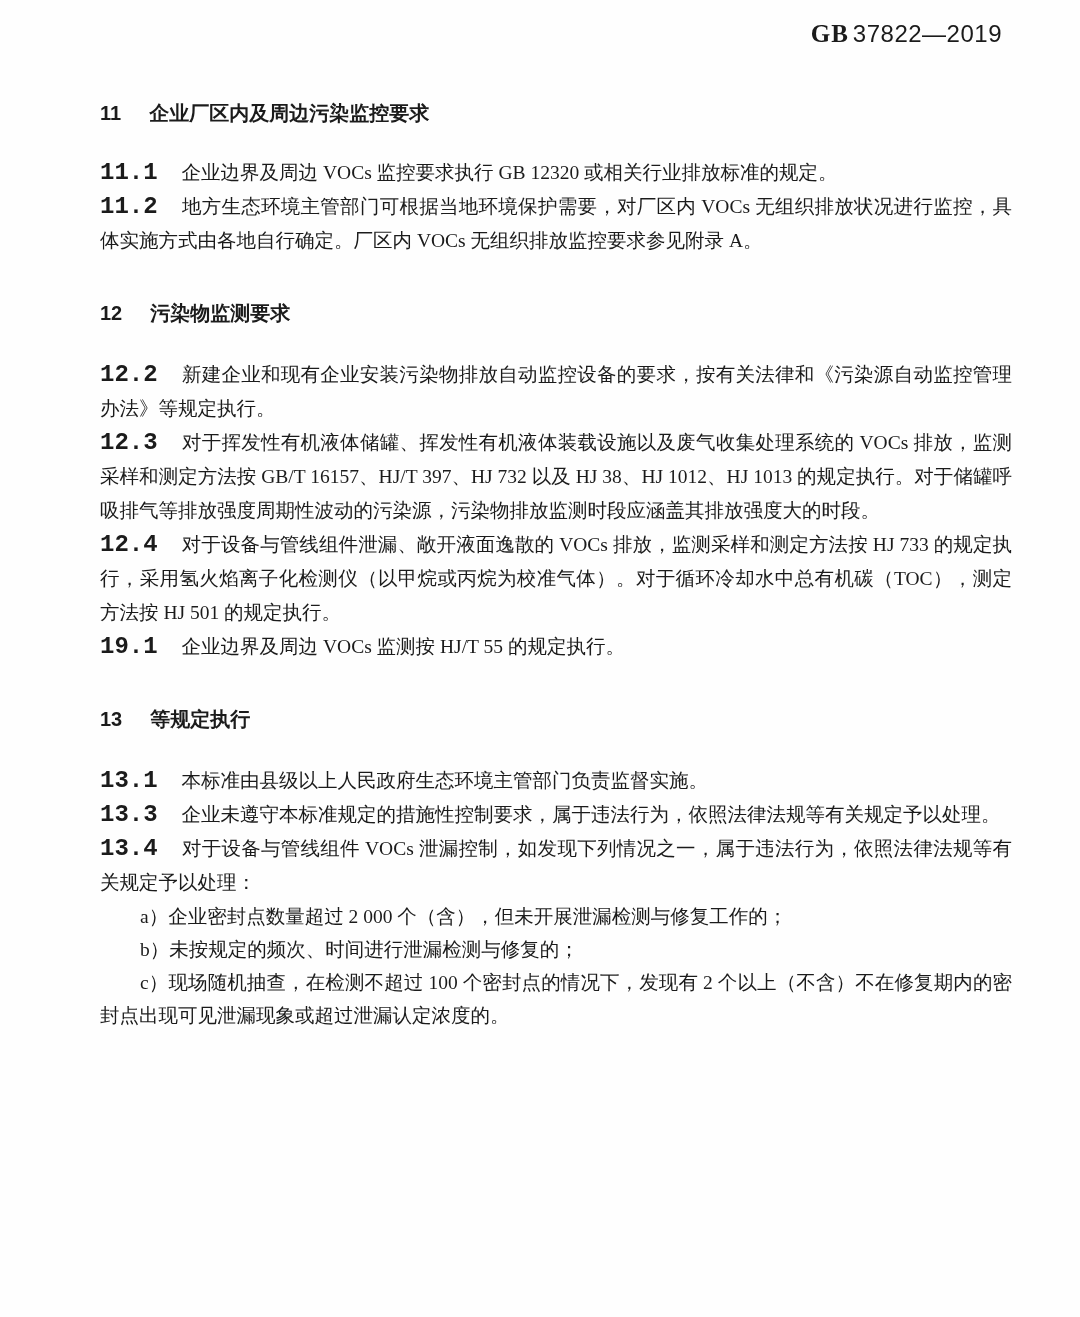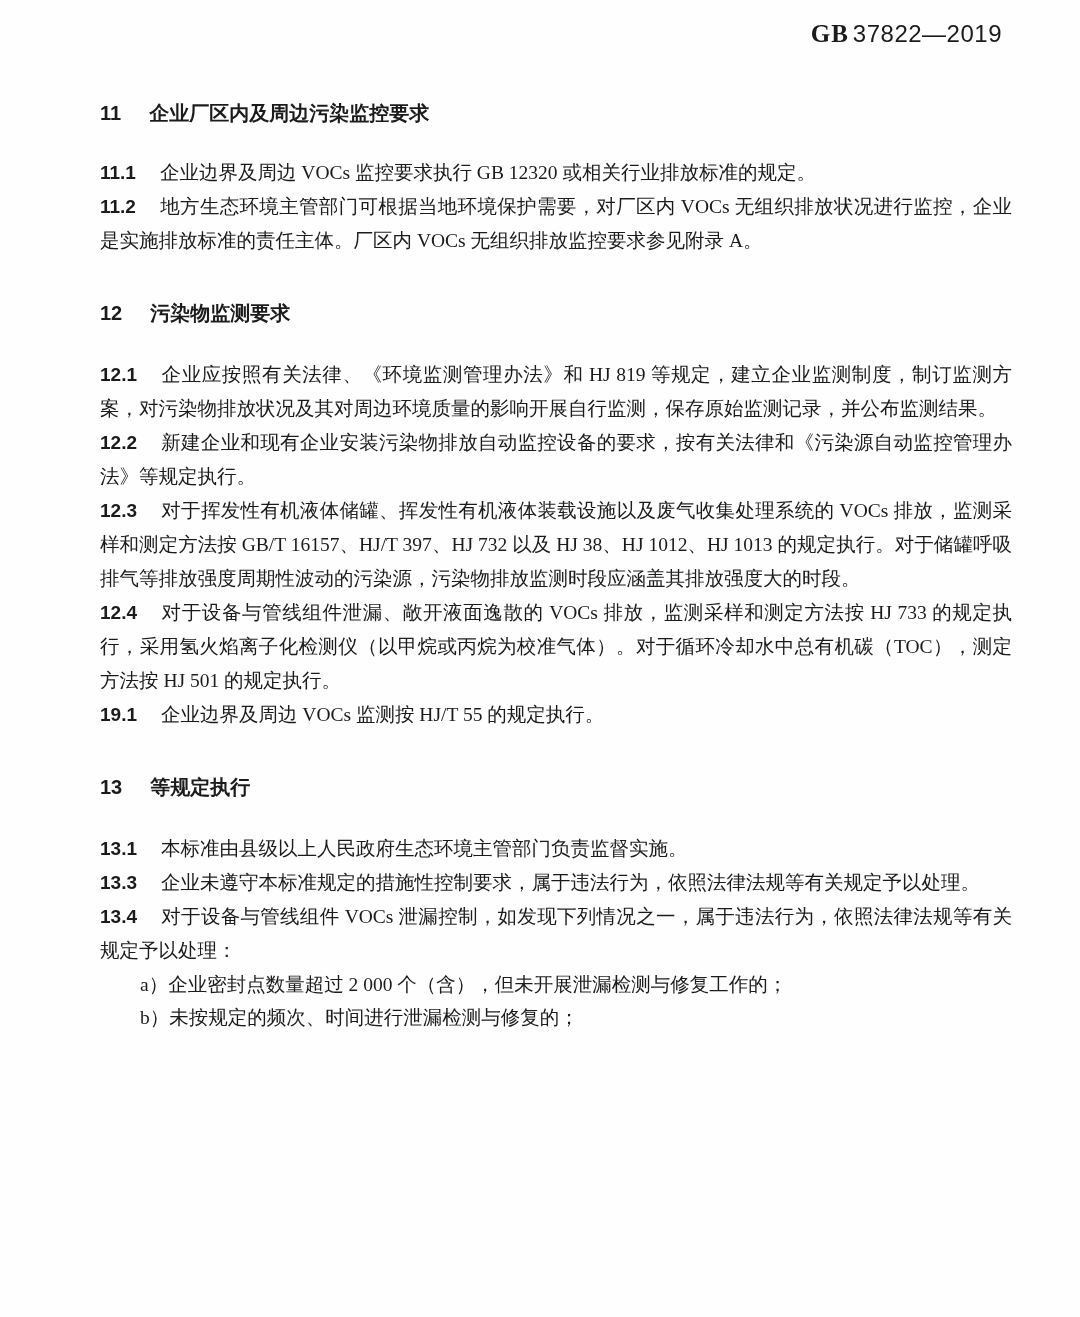--- a/index.html
+++ b/index.html
@@ -53,23 +53,23 @@
   .h-mid   { margin-top: 42px; margin-bottom: 32px; }
   .clause {
     margin: 0;
     padding: 0;
     font-size: 19.5px;
     line-height: 34px;
     text-align: justify;
     text-justify: inter-ideograph;
   }
   .clause-num {
-    font-family: Liberation Sans, sans-serif;
+    font-family: Liberation Mono, monospace;
     font-weight: bold;
-    font-size: 19px;
+    font-size: 24px;
     display: inline-block;
     margin-right: 24px;
   }
   .subitem {
     margin: 0;
     padding: 0;
     font-size: 19.5px;
     line-height: 33px;
     text-align: justify;
     text-justify: inter-ideograph;
@@ -84,33 +84,33 @@
   <div class="header">
     <span class="doc-code-prefix">GB</span>
     <span class="doc-code-number">37822—2019</span>
   </div>
 
   <div class="content">
 
     <h2 class="section-heading h-first"><span class="sec-num">11</span><span>企业厂区内及周边污染监控要求</span></h2>
 
     <p class="clause"><span class="clause-num">11.1</span><span>企业边界及周边 VOCs 监控要求执行 GB 12320 或相关行业排放标准的规定。</span></p>
-    <p class="clause"><span class="clause-num">11.2</span><span>地方生态环境主管部门可根据当地环境保护需要，对厂区内 VOCs 无组织排放状况进行监控，企业是实施排放标准的责任主体。厂区内 VOCs 无组织排放监控要求参见附录 A。</span></p>
+    <p class="clause"><span class="clause-num">11.2</span><span>地方生态环境主管部门可根据当地环境保护需要，对厂区内 VOCs 无组织排放状况进行监控，具体实施方式由各地自行确定。厂区内 VOCs 无组织排放监控要求参见附录 A。</span></p>
 
     <h2 class="section-heading h-mid"><span class="sec-num">12</span><span>污染物监测要求</span></h2>
 
-    <p class="clause"><span class="clause-num">12.1</span><span>企业应按照有关法律、《环境监测管理办法》和 HJ 819 等规定，建立企业监测制度，制订监测方案，对污染物排放状况及其对周边环境质量的影响开展自行监测，保存原始监测记录，并公布监测结果。</span></p>
     <p class="clause"><span class="clause-num">12.2</span><span>新建企业和现有企业安装污染物排放自动监控设备的要求，按有关法律和《污染源自动监控管理办法》等规定执行。</span></p>
     <p class="clause"><span class="clause-num">12.3</span><span>对于挥发性有机液体储罐、挥发性有机液体装载设施以及废气收集处理系统的 VOCs 排放，监测采样和测定方法按 GB/T 16157、HJ/T 397、HJ 732 以及 HJ 38、HJ 1012、HJ 1013 的规定执行。对于储罐呼吸排气等排放强度周期性波动的污染源，污染物排放监测时段应涵盖其排放强度大的时段。</span></p>
     <p class="clause"><span class="clause-num">12.4</span><span>对于设备与管线组件泄漏、敞开液面逸散的 VOCs 排放，监测采样和测定方法按 HJ 733 的规定执行，采用氢火焰离子化检测仪（以甲烷或丙烷为校准气体）。对于循环冷却水中总有机碳（TOC），测定方法按 HJ 501 的规定执行。</span></p>
     <p class="clause"><span class="clause-num">19.1</span><span>企业边界及周边 VOCs 监测按 HJ/T 55 的规定执行。</span></p>
 
     <h2 class="section-heading h-mid"><span class="sec-num">13</span><span>等规定执行</span></h2>
 
     <p class="clause"><span class="clause-num">13.1</span><span>本标准由县级以上人民政府生态环境主管部门负责监督实施。</span></p>
     <p class="clause"><span class="clause-num">13.3</span><span>企业未遵守本标准规定的措施性控制要求，属于违法行为，依照法律法规等有关规定予以处理。</span></p>
     <p class="clause"><span class="clause-num">13.4</span><span>对于设备与管线组件 VOCs 泄漏控制，如发现下列情况之一，属于违法行为，依照法律法规等有关规定予以处理：</span></p>
 
     <p class="subitem">a）企业密封点数量超过 2 000 个（含），但未开展泄漏检测与修复工作的；</p>
     <p class="subitem">b）未按规定的频次、时间进行泄漏检测与修复的；</p>
+    <p class="subitem">c）现场随机抽查，在检测不超过 100 个密封点的情况下，发现有 2 个以上（不含）不在修复期内的密封点出现可见泄漏现象或超过泄漏认定浓度的。</p>
 
   </div>
 </div>
 
 </body></html>

